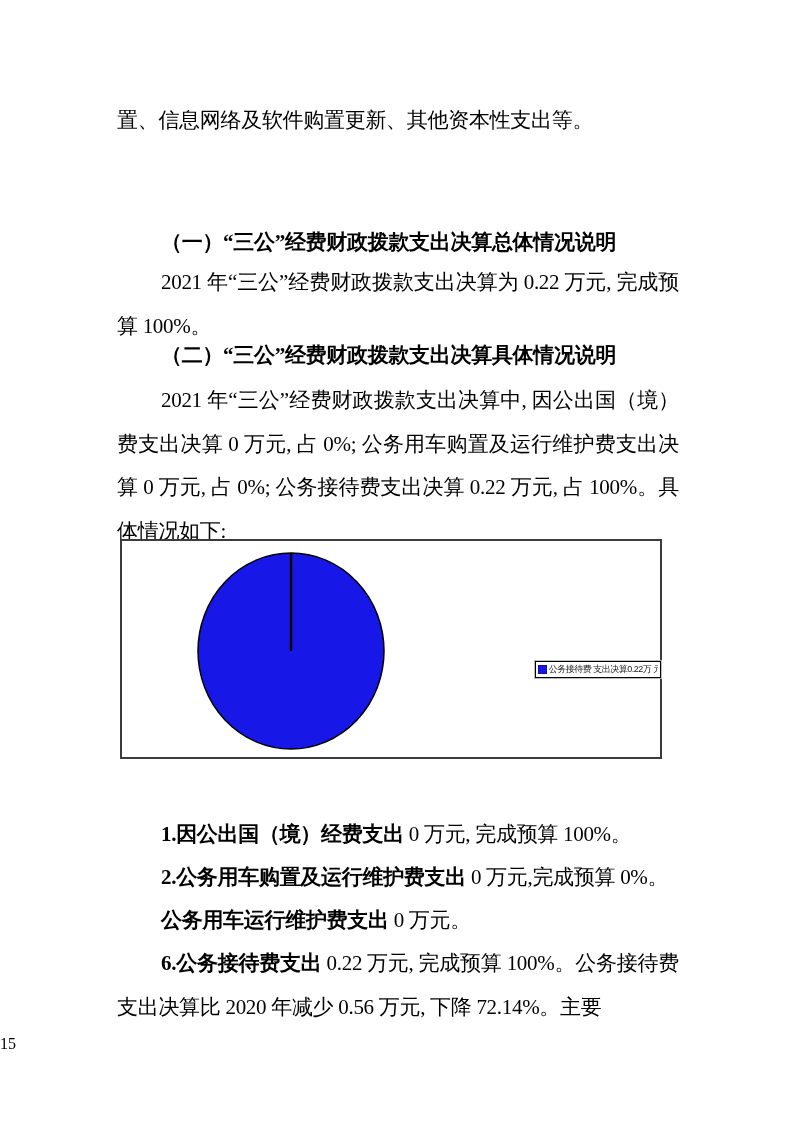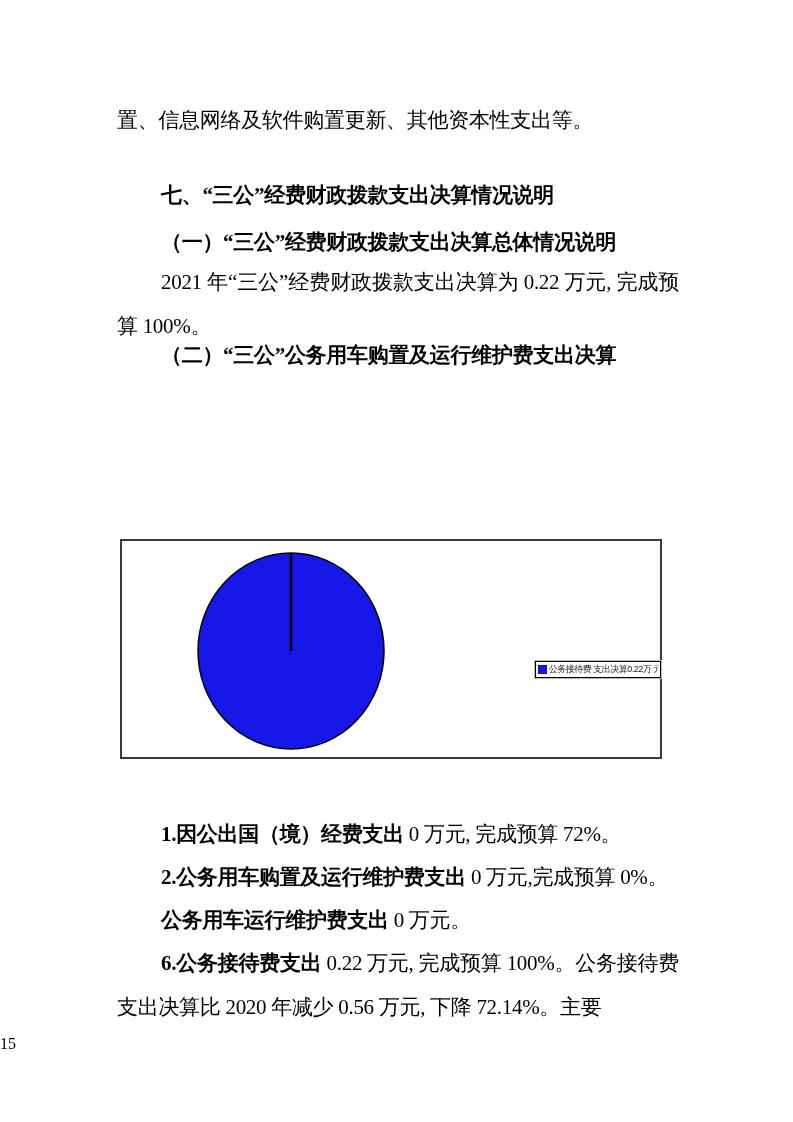--- a/index.html
+++ b/index.html
@@ -77,45 +77,45 @@
     letter-spacing: 0;
   }
 </style>
 </head>
 <body>
 
 <div class="page">
 
   <div class="tblock" style="top:99px;">置、信息网络及软件购置更新、其他资本性支出等。</div>
 
-  <div class="tblock bold indent" style="top:174px;">七、“三公”经费财政拨款支出决算情况说明</div>
 
   <div class="tblock bold indent" style="top:221px;">（一）“三公”经费财政拨款支出决算总体情况说明</div>
 
   <div class="tblock indent" style="top:261px;">2021 年“三公”经费财政拨款支出决算为 0.22 万元, 完成预算 100%。</div>
 
-  <div class="tblock bold indent" style="top:334px;">（二）“三公”公务用车购置及运行维护费支出决算</div>
+  <div class="tblock bold indent" style="top:334px;">（二）“三公”经费财政拨款支出决算具体情况说明</div>
 
+  <div class="tblock indent" style="top:379px;">2021 年“三公”经费财政拨款支出决算中, 因公出国（境）费支出决算 0 万元, 占 0%; 公务用车购置及运行维护费支出决算 0 万元, 占 0%; 公务接待费支出决算 0.22 万元, 占 100%。具体情况如下:</div>
 
   <div class="chart-frame">
     <svg class="chart-svg" width="538" height="216" viewBox="0 0 538 216">
       <ellipse cx="169" cy="110" rx="93" ry="98" stroke="#000000" stroke-width="1.5" fill="#1717e8"></ellipse>
       <line x1="169" y1="12" x2="169" y2="110" stroke="#000000" stroke-width="2.5"></line>
     </svg>
     <div class="legend-box">
       <svg width="9" height="9">
         <rect x="0" y="0" width="9" height="9" stroke="#000000" stroke-width="0.5" fill="#1717e8"></rect>
       </svg>
       <span class="legend-label">公务接待费 支出决算0.22万 元</span>
     </div>
   </div>
 
 
   <div class="tblock indent" style="top:813px;">
-    <span class="bold">1.因公出国（境）经费支出</span><span> 0 万元, 完成预算 72%。</span>
+    <span class="bold">1.因公出国（境）经费支出</span><span> 0 万元, 完成预算 100%。</span>
   </div>
 
   <div class="tblock indent" style="top:856px;">
     <span class="bold">2.公务用车购置及运行维护费支出</span><span> 0 万元,完成预算 0%。</span>
   </div>
 
   <div class="tblock indent" style="top:899px;">
     <span class="bold">公务用车运行维护费支出</span><span> 0 万元。</span>
   </div>
 

